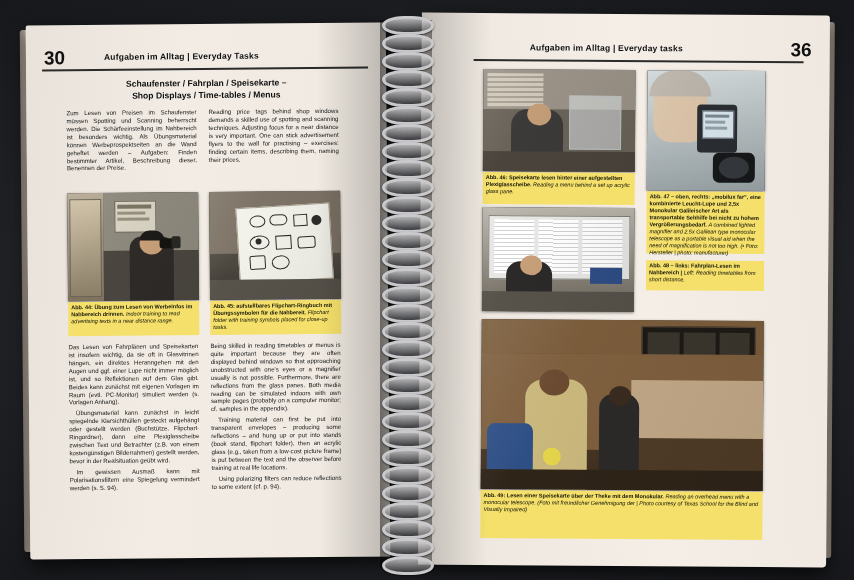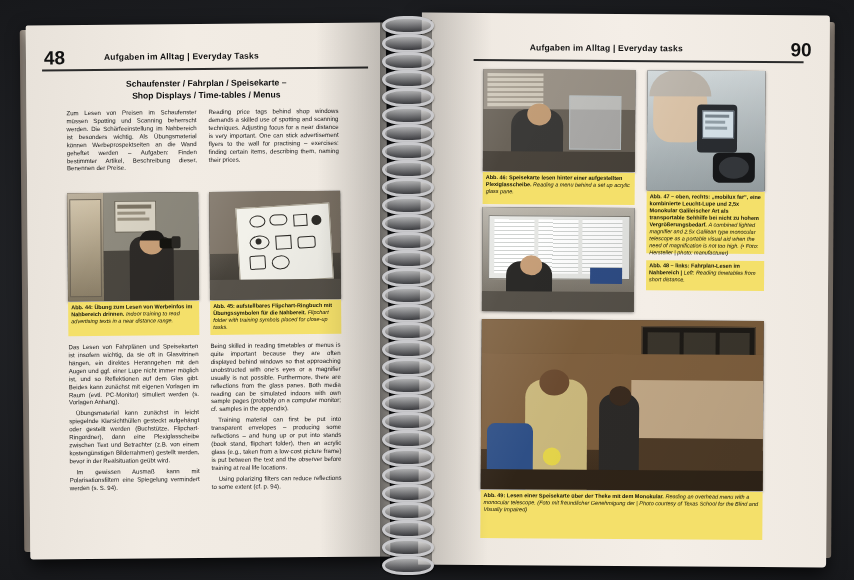--- a/index.html
+++ b/index.html
@@ -200,21 +200,21 @@
   <div class="desk"></div>
 
   <div class="book">
 
     <div class="edge-left"></div>
     <div class="edge-right"></div>
 
     <div class="page page-left">
 
       <div class="hdr" style="left:18px; top:22px;">
-        <span class="pagenum">48</span>
+        <span class="pagenum">30</span>
       </div>
       <div class="hdr" style="left:78px; top:27px;">
         <span class="runhead">Aufgaben im Alltag | Everyday Tasks</span>
       </div>
       <div class="hdr-rule" style="left:16px; top:44px; width:326px;"></div>
 
       <div class="title" style="left:60px; top:54px; width:240px; white-space:pre-line;">Schaufenster / Fahrplan / Speisekarte –
 Shop Displays / Time-tables / Menus</div>
 
       <div class="col" style="left:40px; top:84px; width:130px;">
@@ -284,21 +284,21 @@
         <p>Training material can first be put into transparent envelopes – producing some reflections – and hung up or put into stands (book stand, flipchart folder), then an acrylic glass (e.g., taken from a low-cost picture frame) is put between the text and the observer before training at real life locations.</p>
         <p>Using polarizing filters can reduce reflections to some extent (cf. p. 94).</p>
       </div>
 
       <div class="page-shade-left"></div>
     </div>
 
     <div class="page page-right">
 
       <div class="hdr" style="right:18px; top:24px;">
-        <span class="pagenum">90</span>
+        <span class="pagenum">36</span>
       </div>
       <div class="hdr" style="left:108px; top:29px;">
         <span class="runhead">Aufgaben im Alltag | Everyday tasks</span>
       </div>
       <div class="hdr-rule" style="left:52px; top:46px; width:330px;"></div>
 
       <div class="fig" style="left:62px; top:56px; width:152px; height:102px;">
         <div class="ph" style="inset:0;background:linear-gradient(180deg,#8a8377,#514c44);"></div>
         <div class="ph" style="left:0;top:0;width:152px;height:40px;background:#9a9287;"></div>
         <div class="ph" style="left:0;top:40px;width:152px;height:62px;background:#6a6359;"></div>

